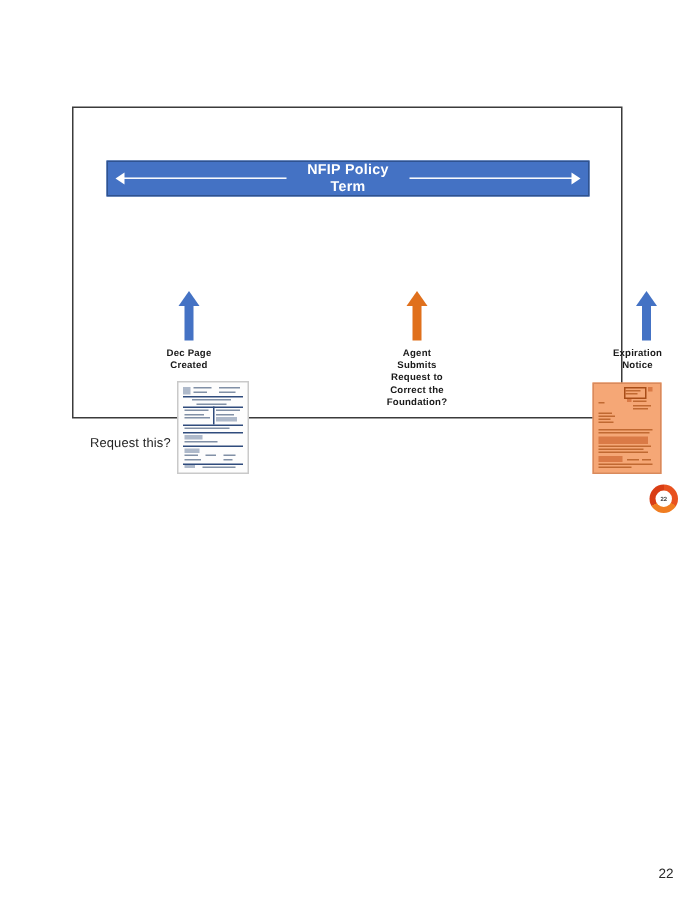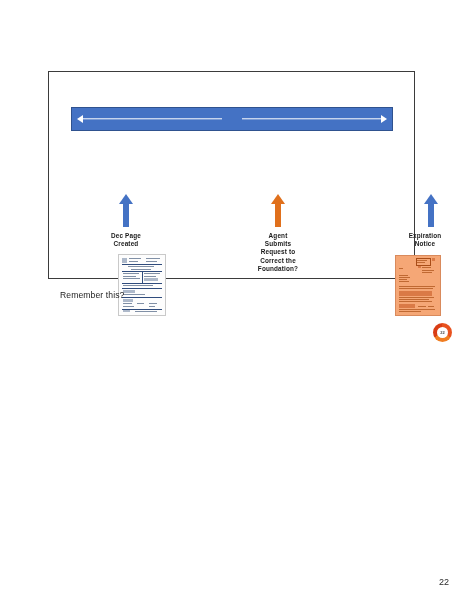--- a/index.html
+++ b/index.html
@@ -230,20 +230,21 @@
 
 <div id="page">
 
   <div id="slide">
 
     <div id="timeline-bar">
       <span class="bar-arrow-head left"></span>
       <span class="bar-arrow-line left"></span>
       <span class="bar-arrow-line right"></span>
       <span class="bar-arrow-head right"></span>
+      <div class="bar-label">NFIP Policy Term</div>
     </div>
 
     <div class="up-arrow blue" id="arrow-dec">
       <span class="head"></span>
       <span class="shaft"></span>
     </div>
     <div class="up-arrow orange" id="arrow-agent">
       <span class="head"></span>
       <span class="shaft"></span>
     </div>
@@ -333,17 +334,17 @@
 
     <div id="badge-logo">
       <span class="ring-outer"></span>
       <span class="ring-inner">
         <span class="badge-text">22</span>
       </span>
     </div>
 
   </div>
 
-  <div id="caption">Remember this?</div>
+  <div id="caption">Request this?</div>
 
   <div id="page-number">22</div>
 
 </div>
 
 </body></html>

